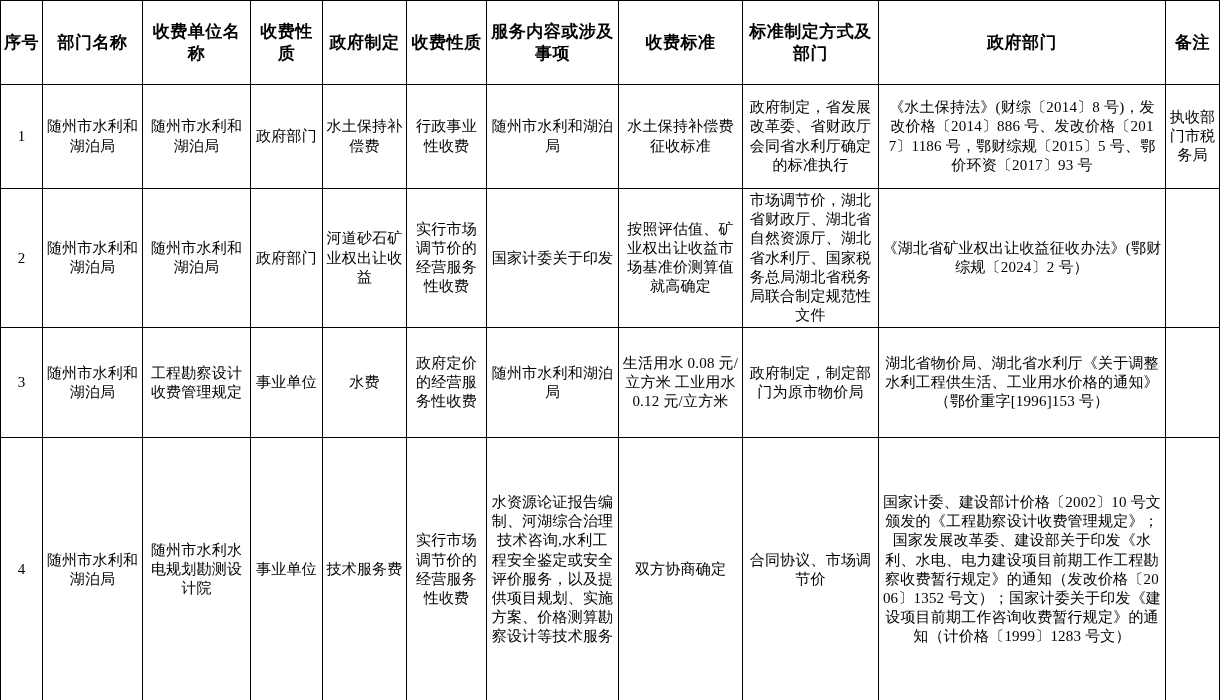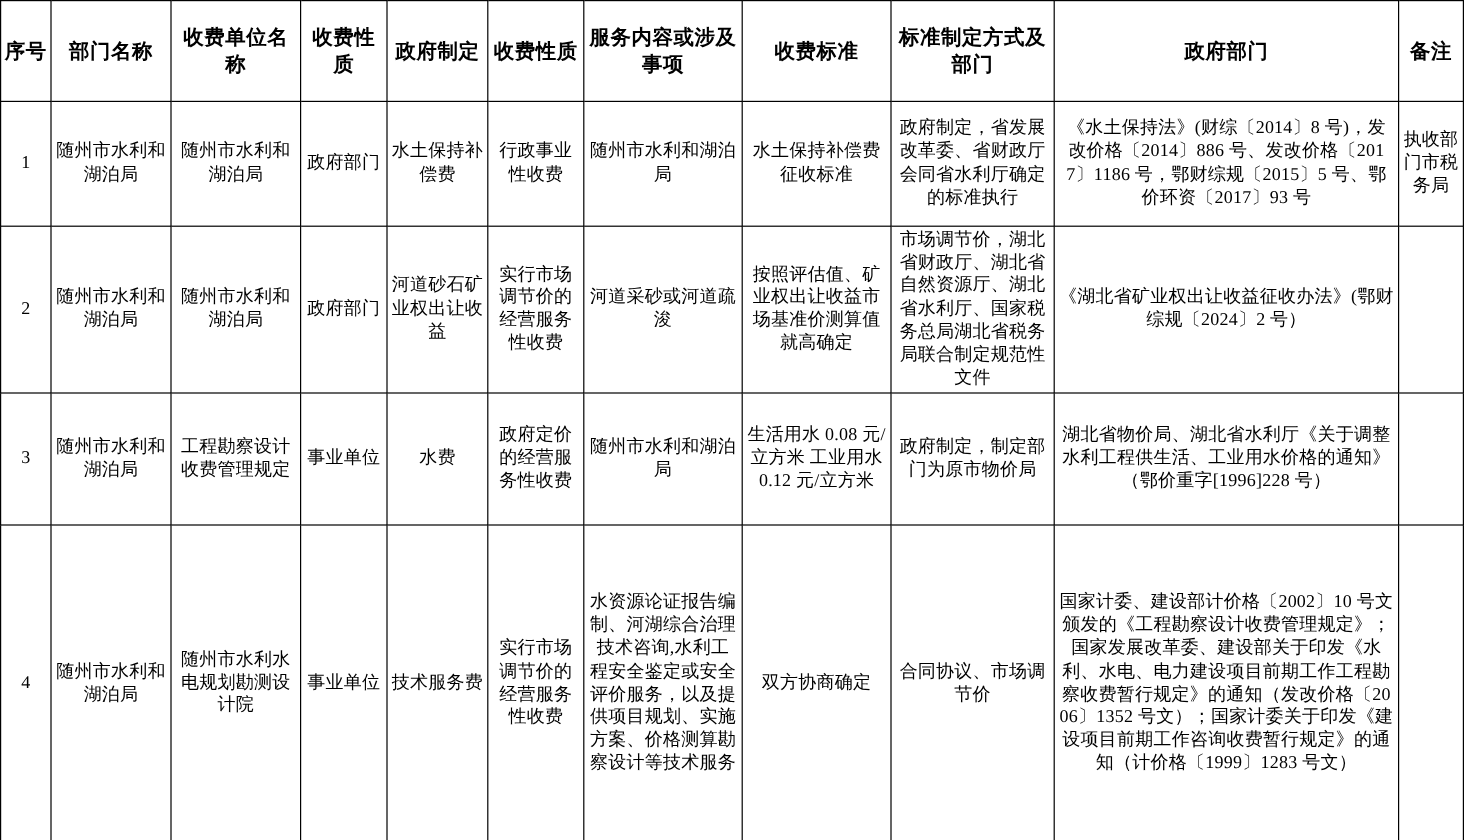--- a/index.html
+++ b/index.html
@@ -118,37 +118,37 @@
         <td class="policy-cell">《水土保持法》(财综〔2014〕8 号)，发改价格〔2014〕886 号、发改价格〔2017〕1186 号，鄂财综规〔2015〕5 号、鄂价环资〔2017〕93 号</td>
         <td class="remark-cell">执收部门市税务局</td>
       </tr>
       <tr class="row2">
         <td class="seq-cell">2</td>
         <td>随州市水利和湖泊局</td>
         <td>随州市水利和湖泊局</td>
         <td>政府部门</td>
         <td>河道砂石矿业权出让收益</td>
         <td>实行市场调节价的经营服务性收费</td>
-        <td>河道采砂或河道疏浚</td>
+        <td>国家计委关于印发</td>
         <td>按照评估值、矿业权出让收益市场基准价测算值就高确定</td>
         <td>市场调节价，湖北省财政厅、湖北省自然资源厅、湖北省水利厅、国家税务总局湖北省税务局联合制定规范性文件</td>
         <td class="policy-cell">《湖北省矿业权出让收益征收办法》(鄂财综规〔2024〕2 号）</td>
         <td class="remark-cell"></td>
       </tr>
       <tr class="row3">
         <td class="seq-cell">3</td>
         <td>随州市水利和湖泊局</td>
         <td>工程勘察设计收费管理规定</td>
         <td>事业单位</td>
         <td>水费</td>
         <td>政府定价的经营服务性收费</td>
         <td>随州市水利和湖泊局</td>
         <td>生活用水 0.08 元/立方米 工业用水 0.12 元/立方米</td>
         <td>政府制定，制定部门为原市物价局</td>
-        <td class="policy-cell">湖北省物价局、湖北省水利厅《关于调整水利工程供生活、工业用水价格的通知》（鄂价重字[1996]228 号）</td>
+        <td class="policy-cell">湖北省物价局、湖北省水利厅《关于调整水利工程供生活、工业用水价格的通知》（鄂价重字[1996]153 号）</td>
         <td class="remark-cell"></td>
       </tr>
       <tr class="row4">
         <td class="seq-cell">4</td>
         <td>随州市水利和湖泊局</td>
         <td>随州市水利水电规划勘测设计院</td>
         <td>事业单位</td>
         <td>技术服务费</td>
         <td>实行市场调节价的经营服务性收费</td>
         <td>水资源论证报告编制、河湖综合治理技术咨询,水利工程安全鉴定或安全评价服务，以及提供项目规划、实施方案、价格测算勘察设计等技术服务</td>

